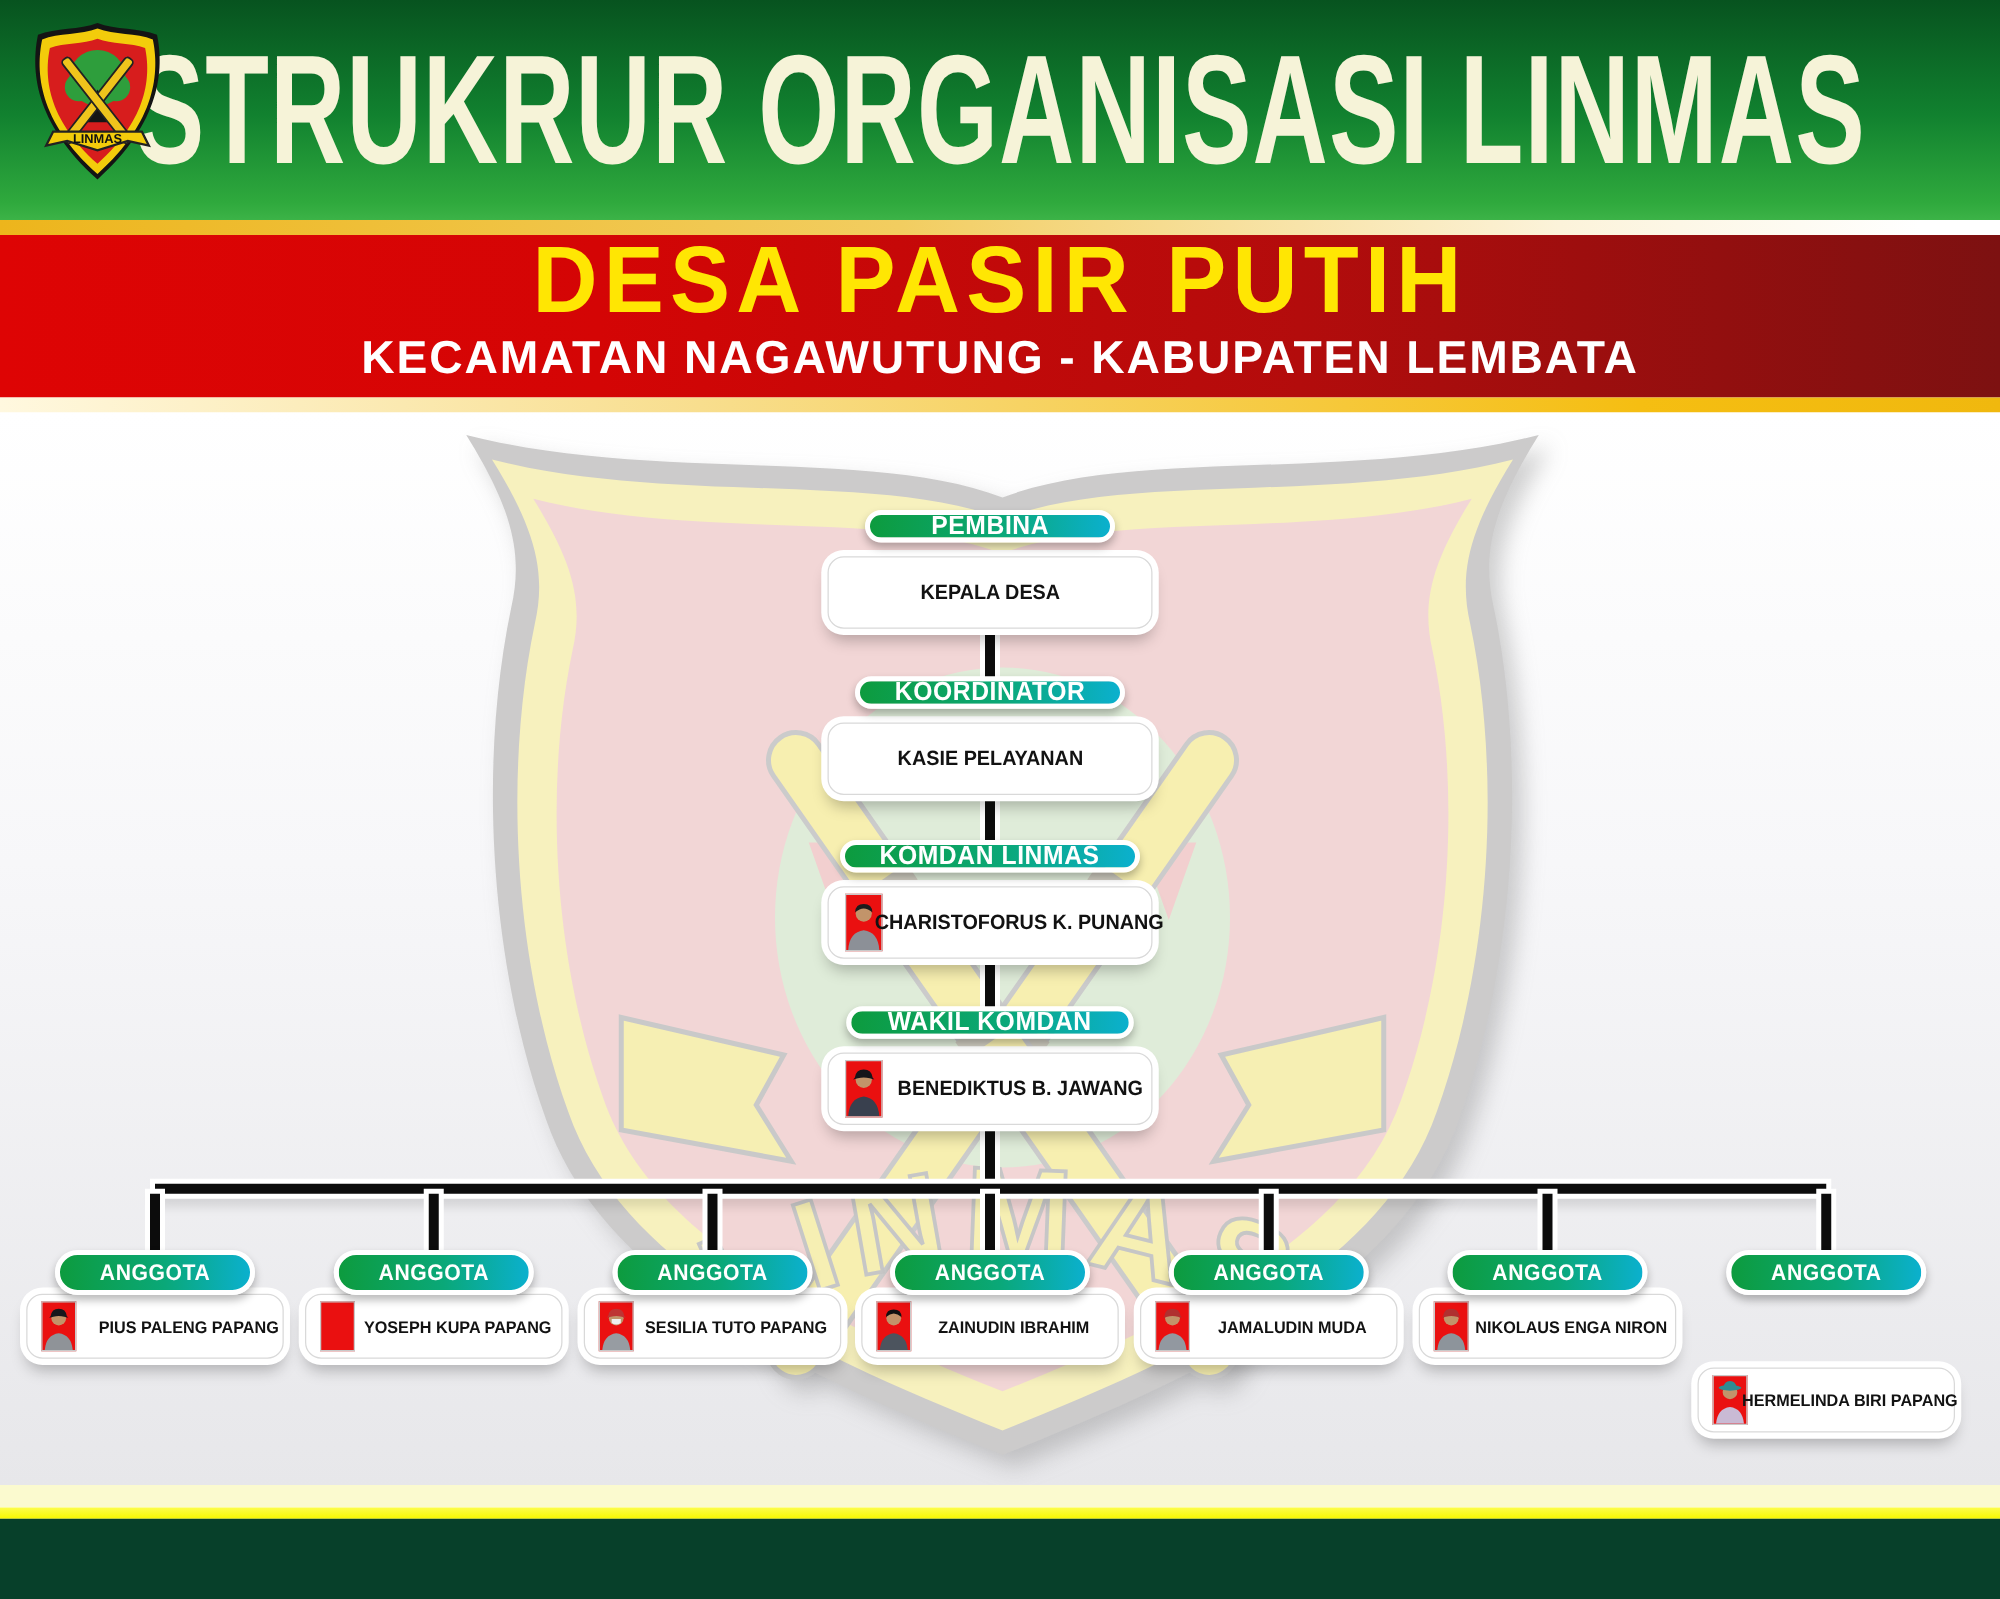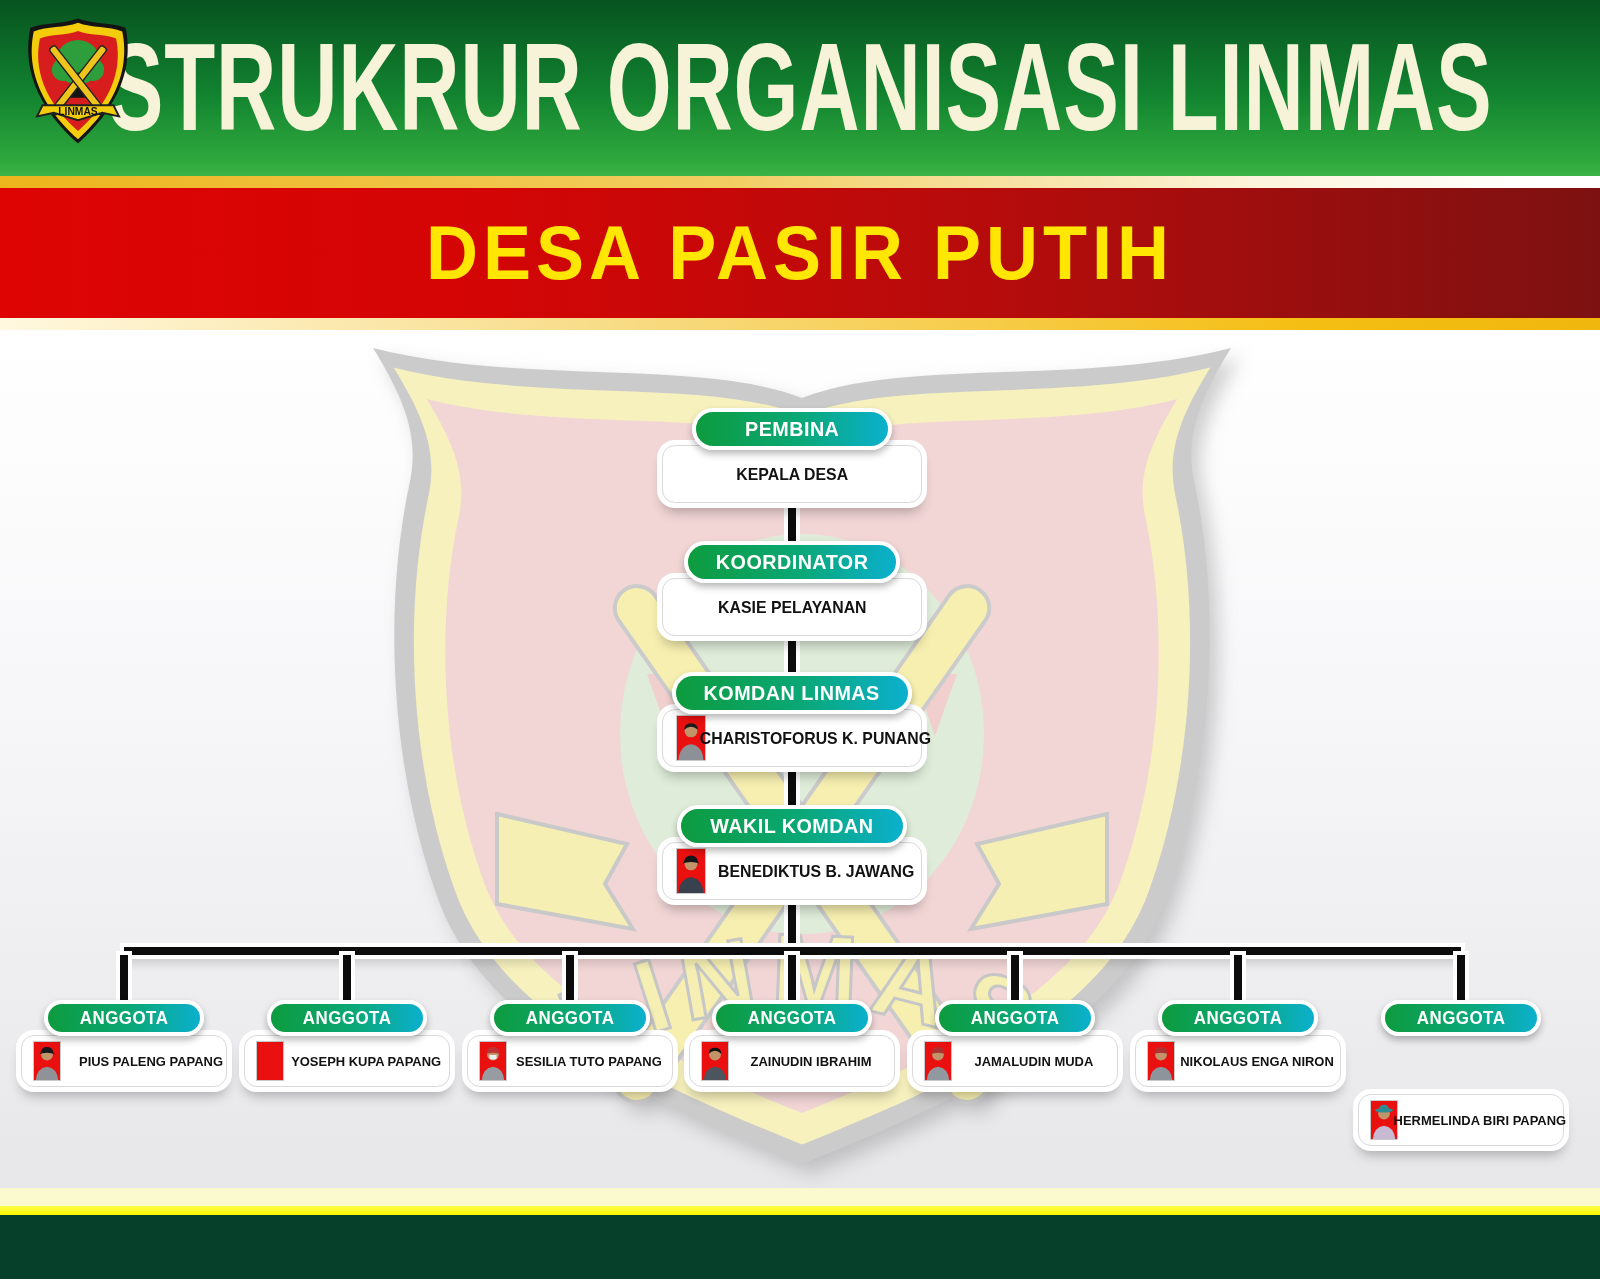--- a/index.html
+++ b/index.html
@@ -17,37 +17,37 @@
     display:flex;align-items:center;justify-content:center;}
   #header-title span{
     font-size:97px;font-weight:800;color:#F6F3D8;white-space:nowrap;
     transform:scale(.86,1.28);letter-spacing:1px;
   }
   #strip-top{position:absolute;left:0;top:176px;width:1600px;height:12px;
     background:linear-gradient(90deg,#EDB51C 0%,#F2CD60 45%,#FCF3DA 78%,#FFFFFF 96%);}
   
   #banner{position:absolute;left:0;top:188px;width:1600px;height:130px;
     background:linear-gradient(90deg,#DE0404 0%,#D40505 30%,#B30C0C 65%,#7D1111 100%);
-    display:flex;flex-direction:column;align-items:center;justify-content:center;}
+    display:flex;flex-direction:column;align-items:center;}
   .village{font-size:72px;font-weight:700;color:#FFE603;letter-spacing:5px;line-height:1;transform:scaleY(1.05);}
   .region{font-size:37px;font-weight:700;color:#FFFFFF;letter-spacing:1.5px;margin-top:7px;line-height:1;}
   #strip-bottom{position:absolute;left:0;top:318px;width:1600px;height:12px;
     background:linear-gradient(90deg,#FFF8DF 0%,#F8DE8E 35%,#F5BE12 82%,#F0B80E 100%);}
   
   #main{position:absolute;left:0;top:330px;width:1600px;height:858px;
     background:linear-gradient(180deg,#FFFFFF 0%,#F7F7F9 42%,#E7E7EA 100%);}
   #watermark{position:absolute;left:347px;top:344px;width:910px;height:826px;z-index:0;
     filter:drop-shadow(9px 10px 9px rgba(110,110,110,.32));}
   
   .vline{position:absolute;width:8px;background:#0c0c0c;box-shadow:0 0 0 4px #fff;z-index:1;}
   .hbar{position:absolute;height:8px;background:#0c0c0c;z-index:1;
     box-shadow:0 0 0 4px #fff,0 8px 10px rgba(0,0,0,.18);}
   
   .pill{
-    position:absolute;z-index:3;height:42px;border-radius:999px;border:4px solid #fff;
+    position:absolute;z-index:3;height:26px;border-radius:999px;border:4px solid #fff;
     background:linear-gradient(90deg,#0D9B3E 0%,#0AA878 55%,#0BB0CE 100%);
     color:#fff;display:flex;align-items:center;justify-content:center;
     box-shadow:0 4px 7px rgba(0,0,0,.28);box-sizing:border-box;
   }
   .pill span{font-weight:700;font-size:21px;letter-spacing:.5px;transform:scaleX(.94);white-space:nowrap;}
   .member-pill{height:36px;align-items:center;}
   .member-pill span{font-size:18px;}
   .card{
     position:absolute;z-index:2;background:#fff;border:1px solid #D9D9D9;border-radius:13px;
     box-shadow:0 0 0 5px #fff,0 9px 12px rgba(0,0,0,.26);
@@ -89,20 +89,21 @@
     <text x="60" y="106" text-anchor="middle" font-size="11" font-weight="bold" fill="#111" font-family="Liberation Sans, sans-serif">LINMAS</text>
   </svg>
   <div id="header-title">
     <span>STRUKRUR ORGANISASI LINMAS</span>
   </div>
 </div>
 <div id="strip-top"></div>
 
 <div id="banner">
   <div class="village">DESA PASIR PUTIH</div>
+  <div class="region">KECAMATAN NAGAWUTUNG - KABUPATEN LEMBATA</div>
 </div>
 <div id="strip-bottom"></div>
 
 <div id="main"></div>
 
 <svg id="watermark" viewBox="0 0 910 826">
   <path d="M455 54 C350 14 175 42 26 4 C62 62 72 98 62 142 C36 266 44 424 90 552
            C136 684 296 756 455 820 C614 756 774 684 820 552 C866 424 874 266 848 142
            C838 98 848 62 884 4 C735 42 560 14 455 54 Z" fill="#CCCBCB"></path>
   <path d="M455 54 C350 14 175 42 26 4 C62 62 72 98 62 142 C36 266 44 424 90 552

